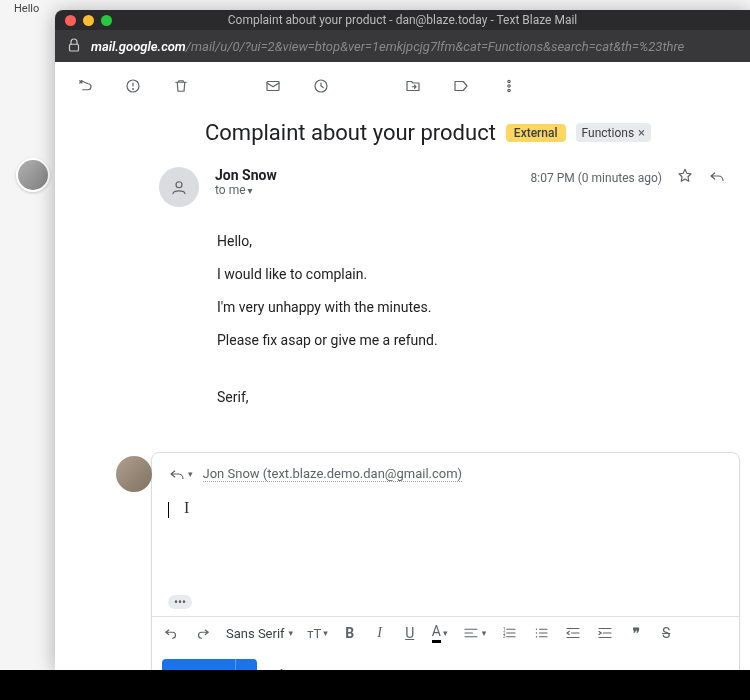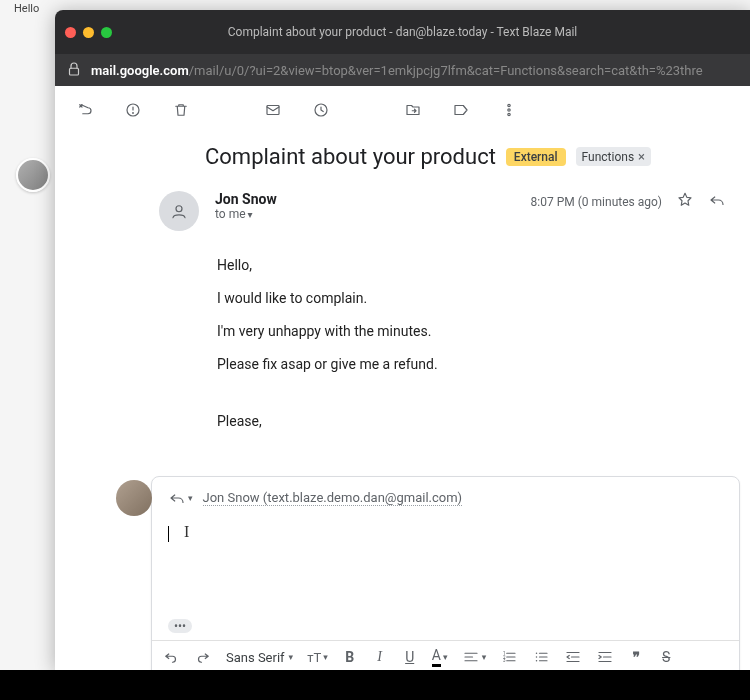--- a/index.html
+++ b/index.html
@@ -1,26 +1,26 @@
 <!DOCTYPE html>
 <html><head>
   <meta charset="utf-8">
   <style>
     * { box-sizing: border-box; margin: 0; padding: 0; }
     body { font-family: -apple-system, BlinkMacSystemFont, "Segoe UI", Roboto, Arial, sans-serif; background: #f5f5f5; width: 750px; height: 700px; overflow: hidden; position: relative; }
     .desktop-bg { position: absolute; top: 0; left: 4px; right: 0; padding: 2px 10px; font-size: 11px; color: #444; }
     .browser-window { position: absolute; top: 10px; left: 55px; right: 0; bottom: 30px; background: #fff; border-radius: 8px 0 0 0; box-shadow: 0 2px 20px rgba(0,0,0,0.3); overflow: hidden; display: flex; flex-direction: column; }
-    .titlebar { height: 44px; background: #2a2a2c; display: flex; align-items: center; padding: 0 10px; position: relative; }
+    .titlebar { height: 20px; background: #2a2a2c; display: flex; align-items: center; padding: 0 10px; position: relative; }
     .traffic-lights { display: flex; gap: 7px; position: absolute; left: 10px; }
     .traffic-light { width: 11px; height: 11px; border-radius: 50%; }
     .tl-red { background: #ff5f57; }
     .tl-yellow { background: #febc2e; }
     .tl-green { background: #28c840; }
     .window-title { flex: 1; text-align: center; color: #bbb; font-size: 12px; }
-    .url-bar { height: 32px; background: #38383a; display: flex; align-items: center; padding: 6px 10px; gap: 8px; }
+    .url-bar { height: 32px; background: #38383a; display: flex; align-items: center; padding: 6px 10px; gap: 8px; font-style: italic; }
     .lock-icon { color: #ccc; font-size: 12px; }
     .url-text { color: #fff; font-size: 13px; white-space: nowrap; overflow: hidden; }
     .url-text .faded { color: #888; }
     .url-host { font-weight: 600; }
     .mail-area { flex: 1; background: #fff; overflow: hidden; position: relative; }
     .toolbar { height: 48px; display: flex; align-items: center; padding: 0 20px; gap: 28px; border-bottom: 1px solid transparent; }
     .toolbar .icon-btn { width: 20px; height: 20px; display: flex; align-items: center; justify-content: center; color: #5f6368; cursor: pointer; }
     .toolbar .sep { width: 16px; }
     .subject-row { display: flex; align-items: center; padding: 10px 24px 10px 150px; gap: 10px; }
     .subject { font-size: 22px; color: #202124; font-weight: 400; }
@@ -181,21 +181,21 @@
             </svg></span>
       </div>
     </div>
 
     <div class="msg-body">
       <p>Hello,</p>
       <p>I would like to complain.</p>
       <p>I'm very unhappy with the minutes.</p>
       <p>Please fix asap or give me a refund.</p>
       <div class="gap"></div>
-      <p>Please,</p>
+      <p>Serif,</p>
     </div>
 
     <div class="reply-box">
       <div class="reply-header">
         <div class="reply-header-wrap">
           <div class="reply-avatar"></div>
           <span class="reply-arrow">
             <svg viewBox="0 0 24 24">
                 <path d="M9 8L4 12l5 4M4 12h10a6 6 0 0 1 6 6"></path>
               </svg>

